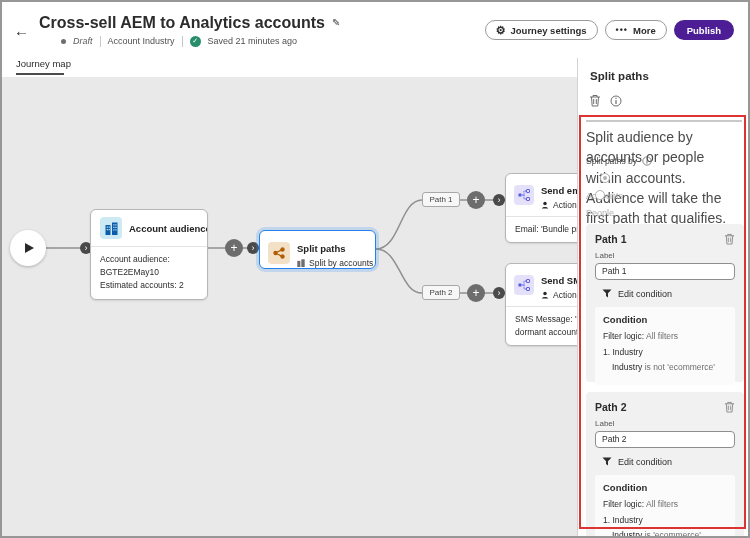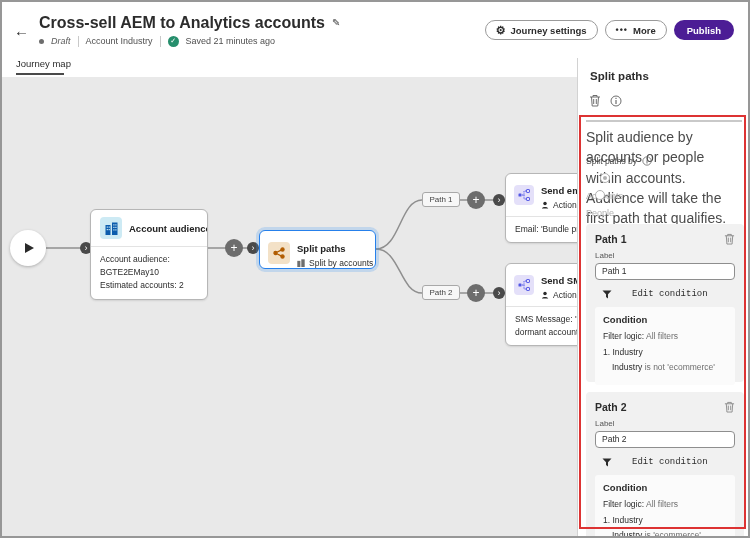--- a/index.html
+++ b/index.html
@@ -7,21 +7,21 @@
   body { font-family:"Liberation Sans", sans-serif; color:#2c2c2c; background:#fff; }
   .window { position:relative; width:750px; height:538px; border:2px solid #979797; background:#fff; overflow:hidden; }
 
   
   .header { position:absolute; left:0; top:0; width:100%; height:56px; background:#fff; display:flex; align-items:center; }
   .back { font-size:15px; color:#2c2c2c; margin:0 10px 0 12px; cursor:pointer; }
   .title-block { display:flex; flex-direction:column; gap:4px; }
   .title-row { display:flex; align-items:center; gap:7px; }
   .j-title { font-size:16px; font-weight:bold; color:#2c2c2c; }
   .pencil { font-size:10px; color:#3d3d3d; }
-  .meta-row { display:flex; align-items:center; gap:7px; font-size:9px; color:#505050; }
+  .meta-row { display:flex; align-items:center; gap:7px; font-size:9px; color:#505050;margin-left:22px; }
   .status-dot { width:5px; height:5px; border-radius:50%; background:#6d6d6d; }
   .draft { font-style:italic; color:#5a5a5a; }
   .meta-sep { width:1px; height:11px; background:#c9c9c9; }
   .check-circle { width:11px; height:11px; border-radius:50%; background:#268e6c; color:#fff; font-size:7px; display:flex; align-items:center; justify-content:center; }
   .header-right { margin-left:auto; margin-right:14px; display:flex; align-items:center; gap:7px; }
   .btn { height:20px; display:inline-flex; align-items:center; gap:5px; padding:0 10px; border:1px solid #9a9a9a; border-radius:12px; background:#fff; font-size:9.5px; font-weight:bold; color:#2c2c2c; cursor:pointer; }
   .btn .gear { font-size:11px; line-height:1; }
   .btn .dots { font-size:9px; letter-spacing:1px; }
   .btn-publish { background:#4c1d95; border:none; color:#fff; padding:0 13px; }
 
@@ -58,21 +58,21 @@
   .split-by { position:absolute; left:8px; top:98px; display:flex; align-items:center; gap:5px; font-size:8.5px; color:#4b4b4b; }
   .radio-row { position:absolute; left:8px; display:flex; align-items:center; gap:8px; font-size:9px; color:#b1b1b1;flex-direction:column; }
   .radio { width:10px; height:10px; border-radius:50%; border:1.5px solid #b1b1b1; background:#fff; display:flex; align-items:center; justify-content:center; }
   .radio-on::after { content:""; width:4px; height:4px; border-radius:50%; background:#b1b1b1; }
 
   .path-card { position:absolute; left:8px; width:158px; height:158px; background:#f1f1f1; border-radius:4px; padding:9px; }
   .pc-head { display:flex; align-items:center; justify-content:space-between; }
   .pc-title { font-size:10.5px; font-weight:bold; color:#2c2c2c; }
   .pc-label { font-size:8px; color:#565656; margin-top:6px; }
   .pc-input { width:100%; height:17px; margin-top:2px; background:#fff; border:1px solid #8e8e8e; border-radius:4px; font-size:8.5px; padding:0 6px; color:#2c2c2c; font-family:"Liberation Sans", sans-serif; }
-  .pc-edit { display:flex; align-items:flex-end; gap:20px; margin:9px 0 0 7px; font-size:9px; color:#2c2c2c; cursor:pointer;font-family:Liberation Mono, monospace; }
+  .pc-edit { display:flex; align-items:center; gap:6px; margin:9px 0 0 7px; font-size:9px; color:#2c2c2c; cursor:pointer; }
   .cond-box { margin-top:8px; background:#fbfbfb; border-radius:3px; padding:7px 8px; font-size:8.5px; line-height:1.35; }
   .cond-title { font-size:9.5px; font-weight:bold; margin-bottom:5px; }
   .cond-line { margin-bottom:4px; color:#2c2c2c; }
   .cond-grey { color:#6e6e6e; }
   .cond-rule { margin-left:9px; }
 
   .red-rect { position:absolute; left:577px; top:113px; width:167px; height:414px; border:2px solid #dd3333; z-index:50; pointer-events:none; }
 
   svg { display:block; }
   b { font-weight:normal; }

